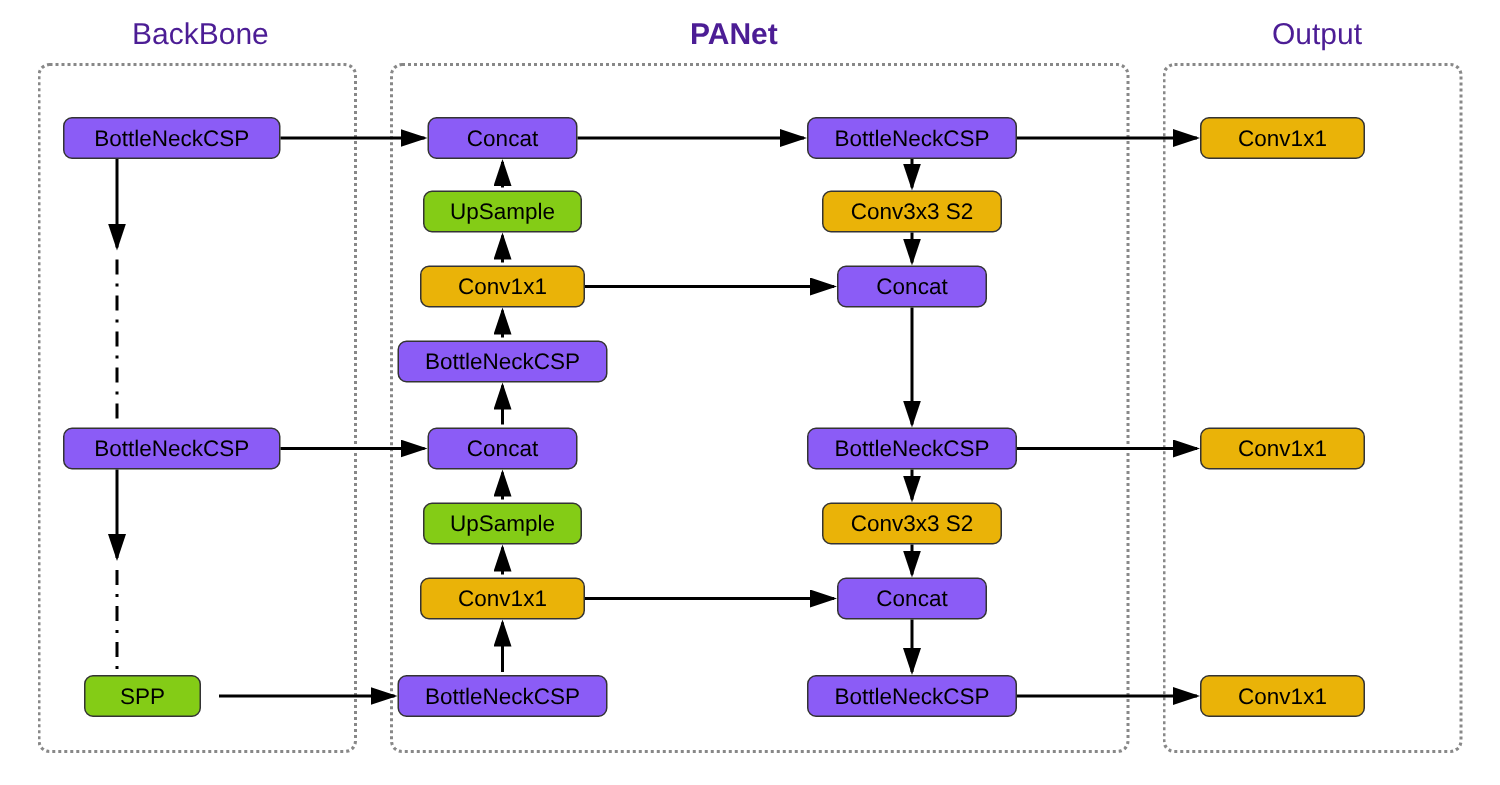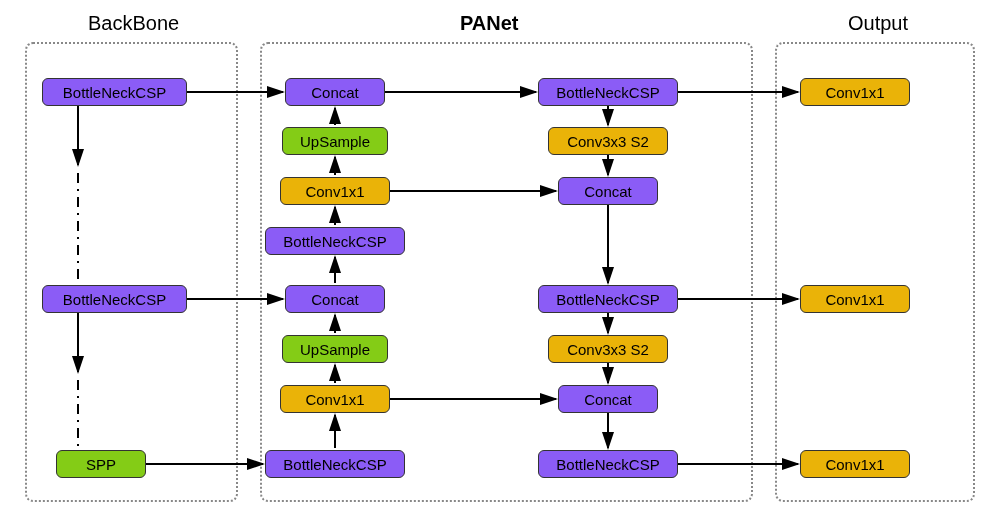--- a/index.html
+++ b/index.html
@@ -9,21 +9,21 @@
     font-family: Arial, sans-serif;
     background: #fff;
     width: 1000px;
     height: 523px;
     position: relative;
   }
   .section-title {
     position: absolute;
     font-size: 20px;
     font-weight: normal;
-    color: #000000;
+    color: #4c1d95;
   }
   .section-box {
     position: absolute;
     border: 2px dotted #888;
     border-radius: 8px;
   }
   .block {
     position: absolute;
     border: 1.5px solid #333;
     border-radius: 6px;
@@ -50,21 +50,21 @@
 <div class="section-title" style="left:88px; top:12px;">BackBone</div>
 <div class="section-title" style="left:460px; top:12px;font-weight:bold;">PANet</div>
 <div class="section-title" style="left:848px; top:12px;">Output</div>
 
 <div class="section-box" style="left:25px;  top:42px; width:213px; height:460px;"></div>
 <div class="section-box" style="left:260px; top:42px; width:493px; height:460px;"></div>
 <div class="section-box" style="left:775px; top:42px; width:200px; height:460px;"></div>
 
 <div class="block light" style="left:42px; top:78px;  width:145px; height:28px;">BottleNeckCSP</div>
 <div class="block light" style="left:42px; top:285px; width:145px; height:28px;">BottleNeckCSP</div>
-<div class="block dark" style="left:56px; top:450px; width:90px;  height:28px;">SPP</div>
+<div class="block dark" style="left:56px; top:450px; width:78px;  height:28px;">SPP</div>
 
 <div class="block light" style="left:285px; top:78px;  width:100px; height:28px;">Concat</div>
 <div class="block dark" style="left:282px; top:127px; width:106px; height:28px;">UpSample</div>
 <div class="block white" style="left:280px; top:177px; width:110px; height:28px;">Conv1x1</div>
 <div class="block light" style="left:265px; top:227px; width:140px; height:28px;">BottleNeckCSP</div>
 <div class="block light" style="left:285px; top:285px; width:100px; height:28px;">Concat</div>
 <div class="block dark" style="left:282px; top:335px; width:106px; height:28px;">UpSample</div>
 <div class="block white" style="left:280px; top:385px; width:110px; height:28px;">Conv1x1</div>
 <div class="block light" style="left:265px; top:450px; width:140px; height:28px;">BottleNeckCSP</div>
 

